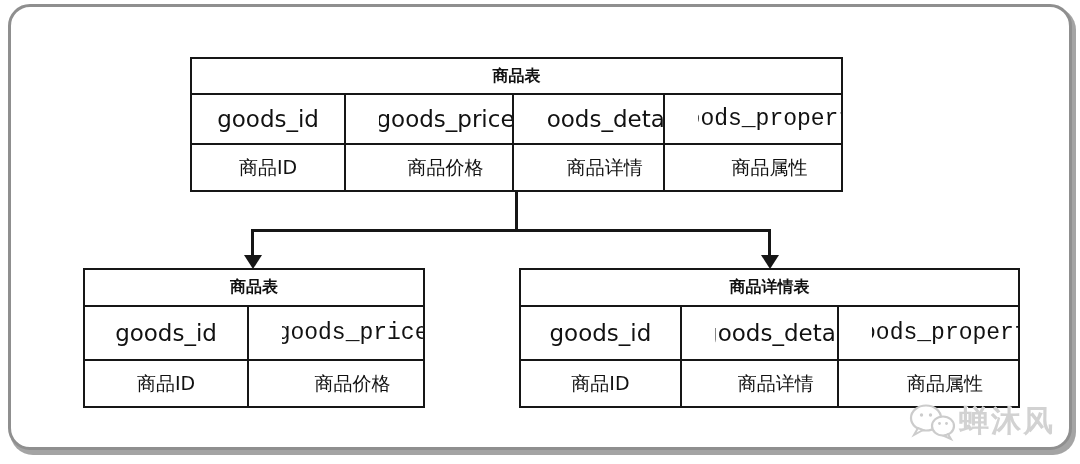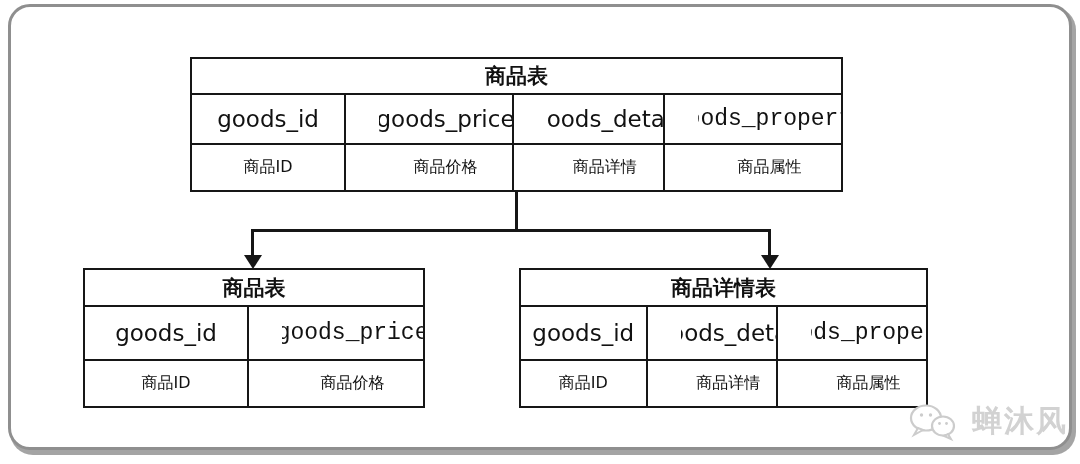--- a/index.html
+++ b/index.html
@@ -24,47 +24,47 @@
   
   .tbl {
     position: absolute;
     background: #ffffff;
     border: 2px solid #161616;
     color: #111111;
   }
   .tbl .title {
     display: flex; align-items: center; justify-content: center;
     font-weight: bold;
-    font-size: 21px;
+    font-size: 16px;
     border-bottom: 2px solid #161616;
   }
   .tbl .row { display: grid; gap: 33px; }
   .tbl .row.fields {
     border-bottom: 2px solid #161616;
     font-size: 23px;
   }
-  .tbl .row.labels { font-size: 16px; }
+  .tbl .row.labels { font-size: 19px; }
   .cell {
     display: flex; align-items: center; justify-content: center;
     border-right: 2px solid #161616;
     overflow: hidden; white-space: nowrap;
   }
   .cell:last-child { border-right: none; font-family: Liberation Mono, monospace; }
 
   #top-table   { left: 190px; top: 57px;  width: 653px; height: 135px; }
   #top-table .title  { height: 36px; }
   #top-table .fields { height: 50px; grid-template-columns: 183fr 160fr 140fr 170fr; }
   #top-table .labels { height: 45px; grid-template-columns: 183fr 160fr 140fr 170fr; }
 
   #left-table  { left: 83px;  top: 268px; width: 342px; height: 140px; }
   #left-table .title  { height: 37px; }
   #left-table .fields { height: 54px; grid-template-columns: 184fr 158fr; }
   #left-table .labels { height: 45px; grid-template-columns: 184fr 158fr; }
 
-  #right-table { left: 519px; top: 268px; width: 409px; height: 140px; }
+  #right-table { left: 519px; top: 268px; width: 501px; height: 140px; }
   #right-table .title  { height: 37px; }
   #right-table .fields { height: 54px; grid-template-columns: 187fr 144fr 170fr; }
   #right-table .labels { height: 45px; grid-template-columns: 187fr 144fr 170fr; }
 
   
   .line { position: absolute; background: #161616; }
   #stem-top    { left: 515px; top: 192px; width: 3px;  height: 39px; }
   #branch-h    { left: 251px; top: 229px; width: 520px; height: 3px; }
   #stem-left   { left: 251px; top: 229px; width: 3px;  height: 28px; }
   #stem-right  { left: 768px; top: 229px; width: 3px;  height: 28px; }
@@ -74,21 +74,21 @@
     border-right: 9px solid transparent;
     border-top: 14px solid #161616;
   }
   #arrow-left  { left: 244px; top: 255px; }
   #arrow-right { left: 761px; top: 255px; }
 
   
   .watermark {
     position: absolute;
     left: 908px; top: 401px;
-    display: flex; align-items: center; gap: 16px;
+    display: flex; align-items: center; gap: 3px;
     color: #d2d2d2;
     font-size: 30px;
     font-weight: bold;
     letter-spacing: 2px;
     text-shadow: 1px 1px 0 #ffffff;
     user-select: none;
   }
 </style>
 </head>
 <body>

